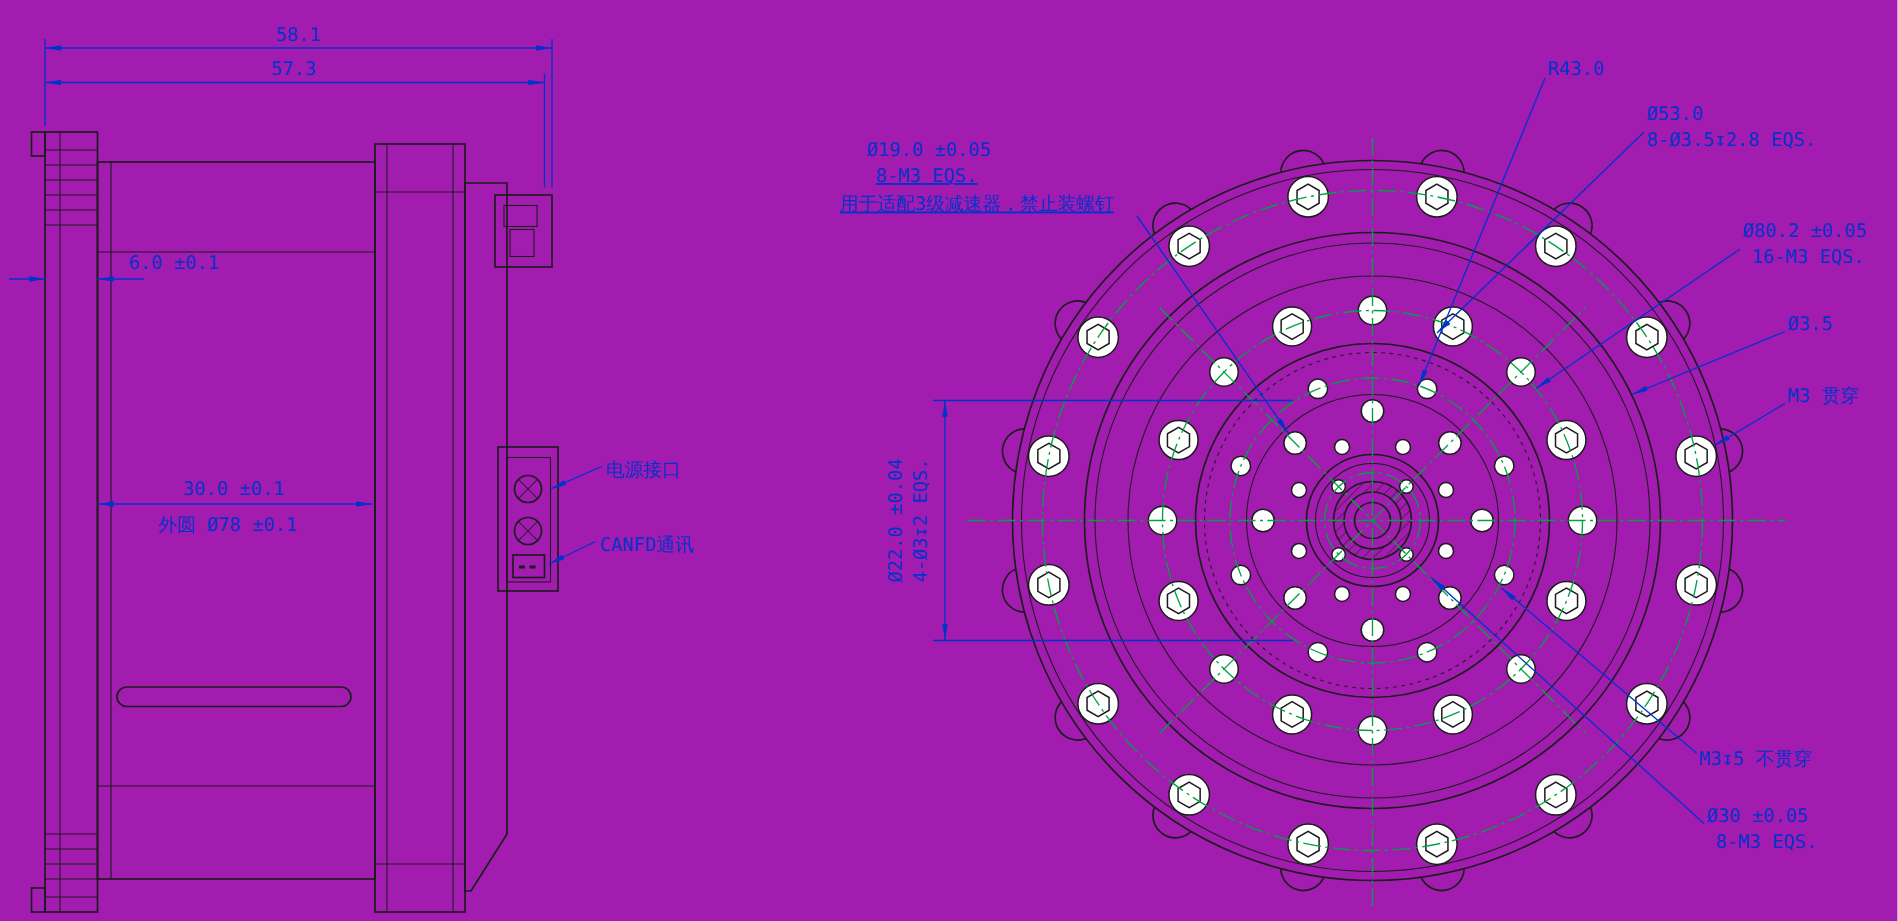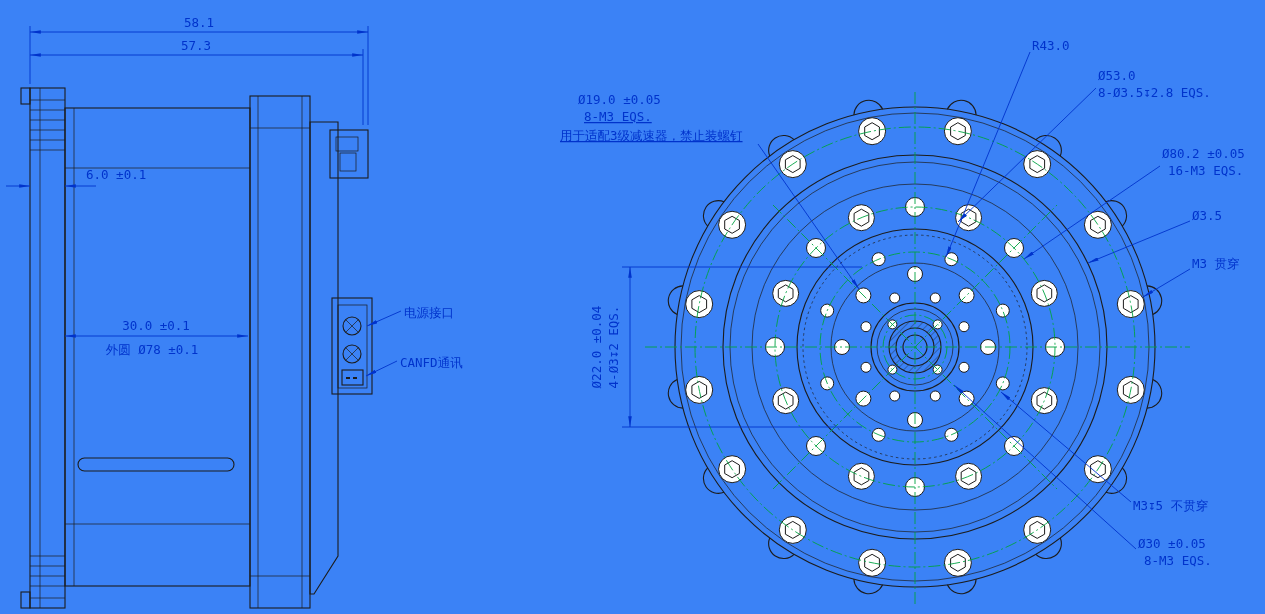--- a/index.html
+++ b/index.html
@@ -1,16 +1,16 @@
 <!DOCTYPE html>
 <html><head>
 <meta charset="utf-8">
 <style>
   html,body{margin:0;padding:0;background:#ffffff;}
-  .canvas{position:relative;width:1265px;height:614px;background:#3b82f6;overflow:hidden;text-decoration:underline;}
+  .canvas{position:relative;width:1265px;height:614px;background:#a21caf;overflow:hidden;text-decoration:underline;}
   svg{display:block;}
   svg text{font-family:"DejaVu Sans Mono","DejaVu Sans","Liberation Sans",monospace;font-size:12.5px;fill:#0033cc;stroke:none;}
   .geo{stroke:#1c1c1c;fill:none;stroke-width:1.1;}
   .geo-thin{stroke:#1c1c1c;fill:none;stroke-width:0.7;}
   .cl{stroke:#00a342;fill:none;stroke-width:0.9;stroke-dasharray:12 3 2 3;}
   .dim{stroke:#0033cc;fill:none;stroke-width:0.9;}
 </style>
 </head>
 <body>
 

